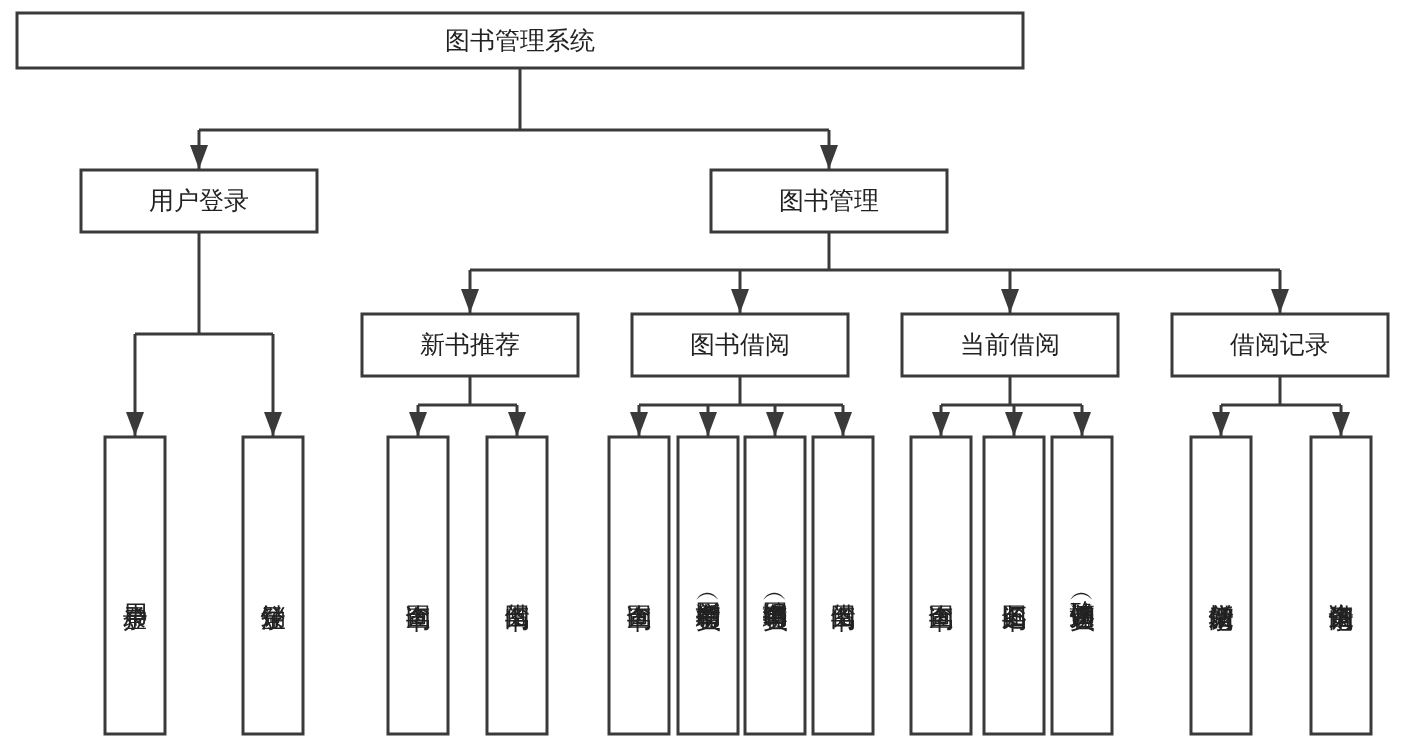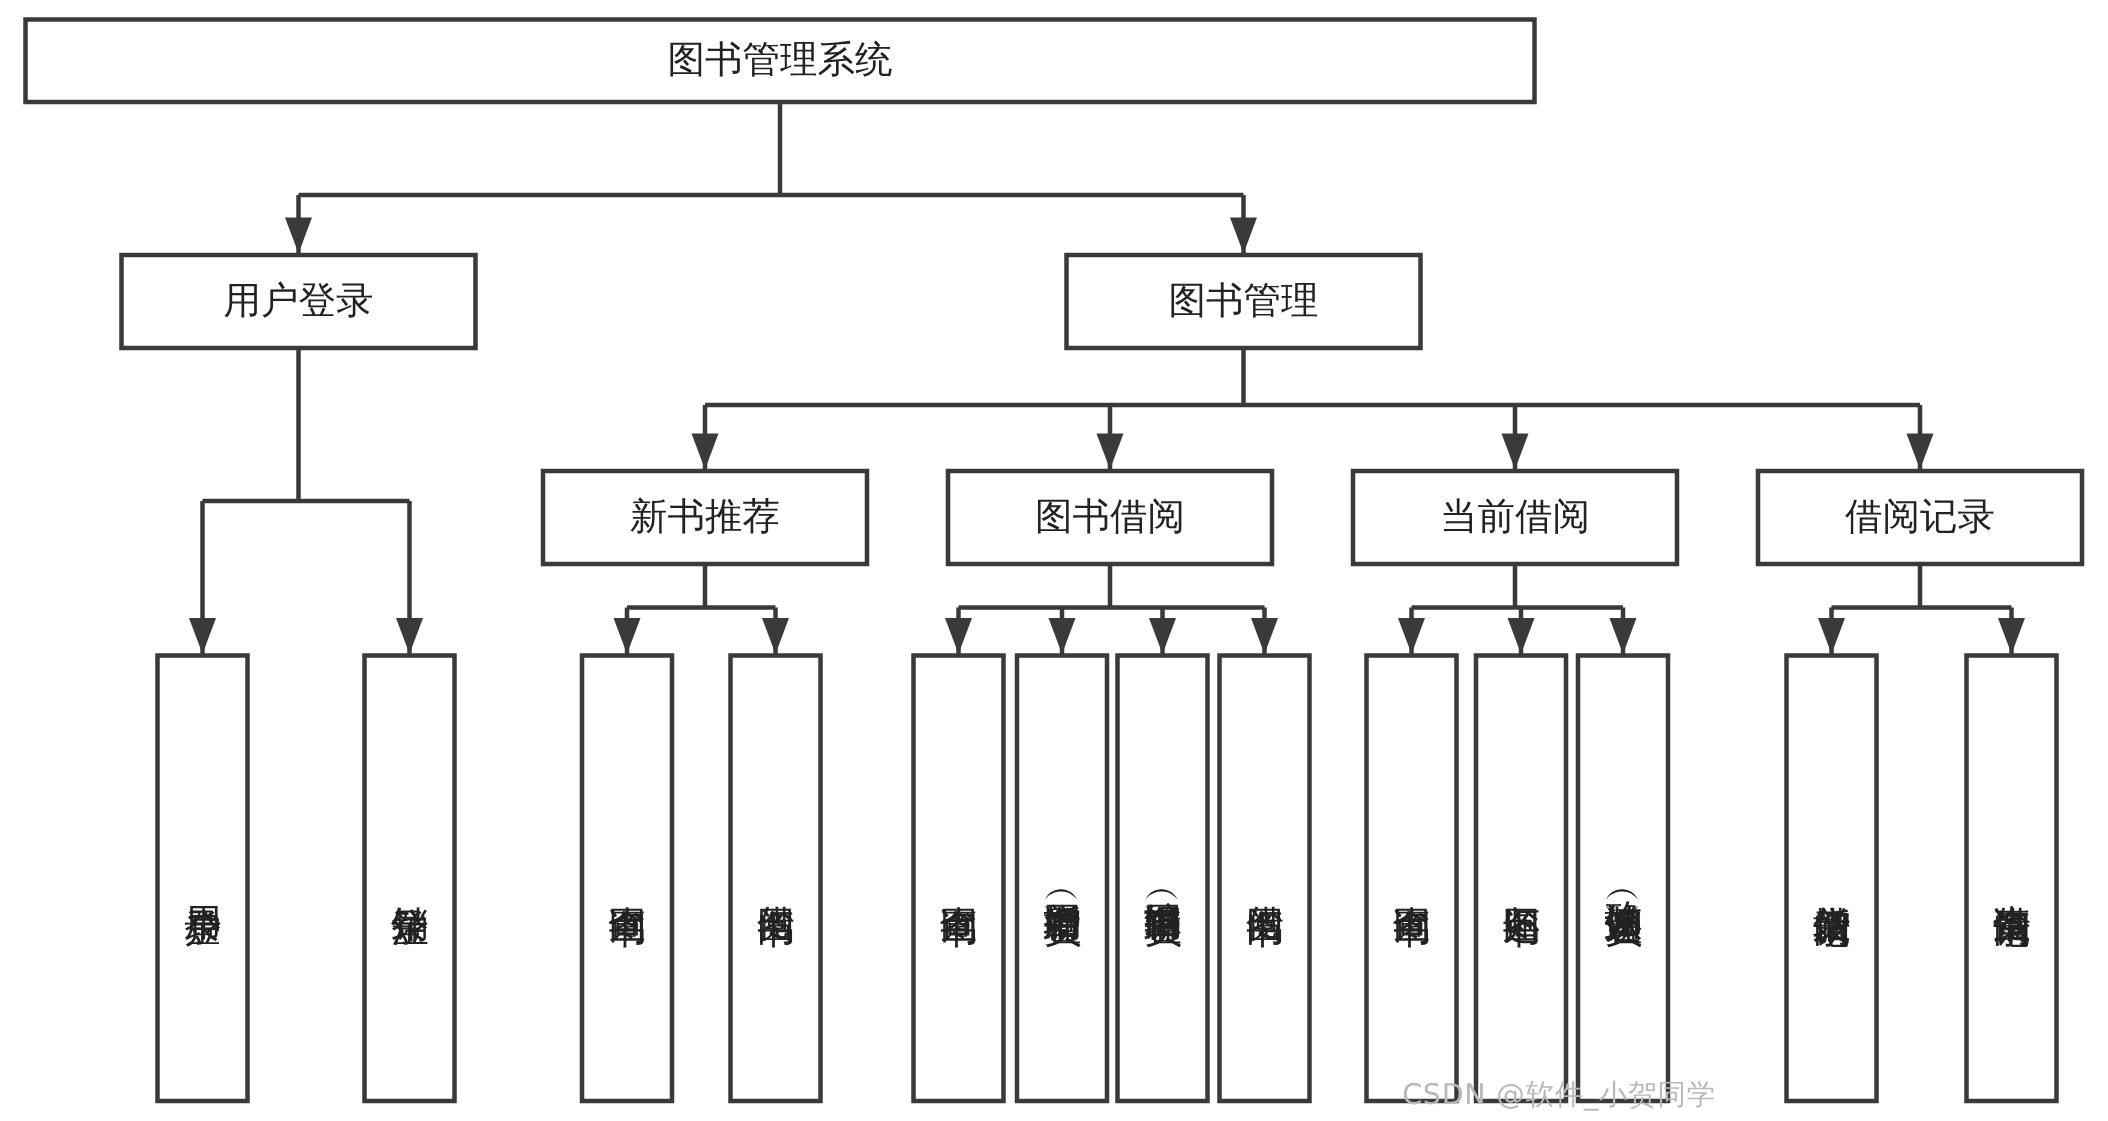--- a/index.html
+++ b/index.html
@@ -176,14 +176,13 @@
       <div class="vlabel" style="left: 678px; top: 437px; width: 60px; height: 297px;">新增图书（管理员）</div>
       <div class="vlabel" style="left: 745px; top: 437px; width: 60px; height: 297px;">编辑图书（管理员）</div>
       <div class="vlabel" style="left: 813px; top: 437px; width: 60px; height: 297px;">借阅图书</div>
       <div class="vlabel" style="left: 911px; top: 437px; width: 60px; height: 297px;">查询图书</div>
       <div class="vlabel" style="left: 984px; top: 437px; width: 60px; height: 297px;">归还图书</div>
       <div class="vlabel" style="left: 1052px; top: 437px; width: 60px; height: 297px;">确认归还（管理员）</div>
       <div class="vlabel" style="left: 1191px; top: 437px; width: 60px; height: 297px;">新增借阅记录</div>
       <div class="vlabel" style="left: 1311px; top: 437px; width: 60px; height: 297px;">查询借阅记录</div>
     </div>
 
-  <div id="watermark">CSDN @软件_小贺同学</div>
 </div>
 
 </body></html>

